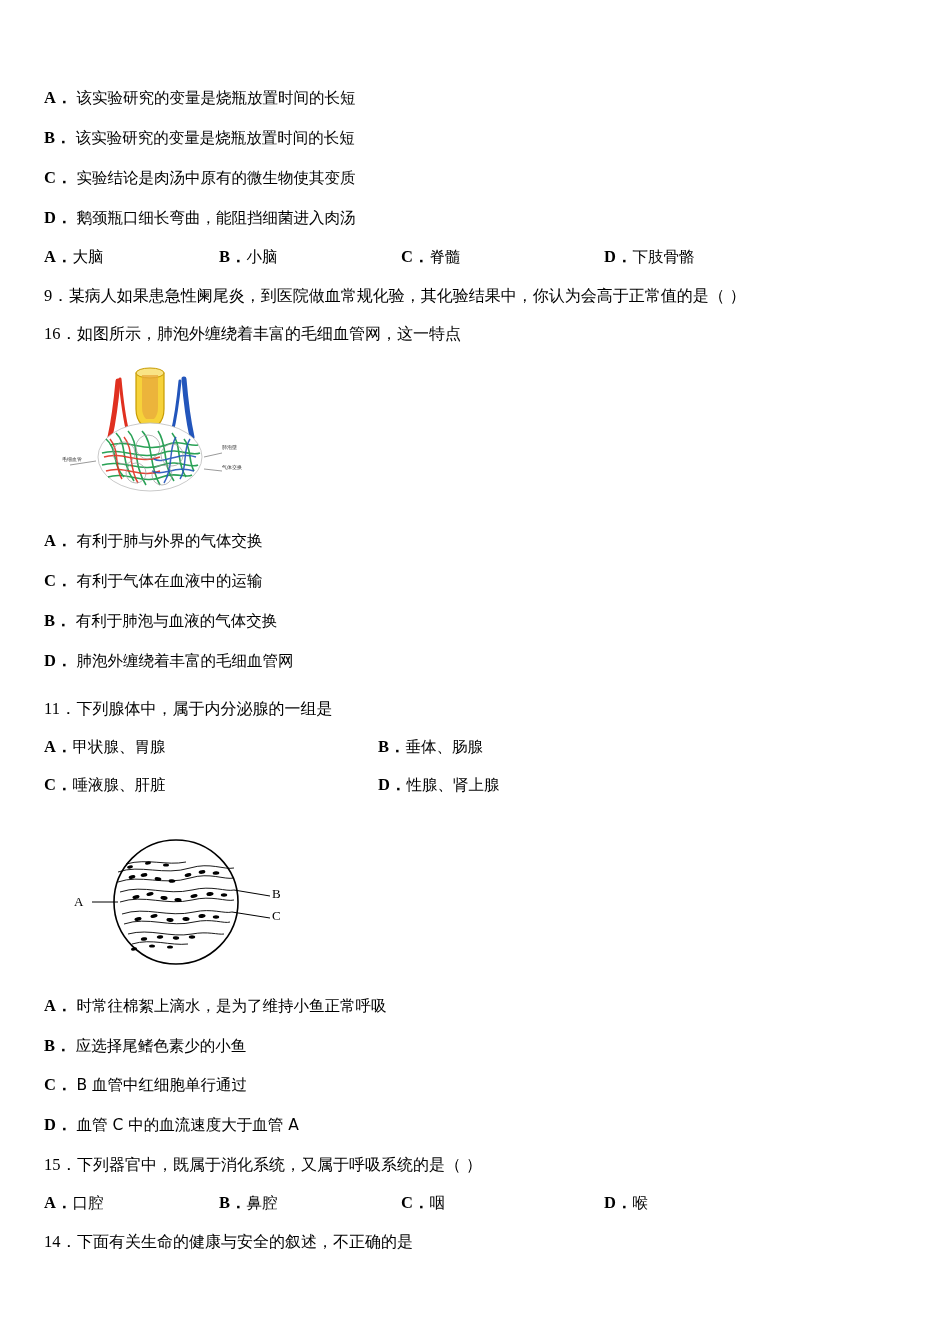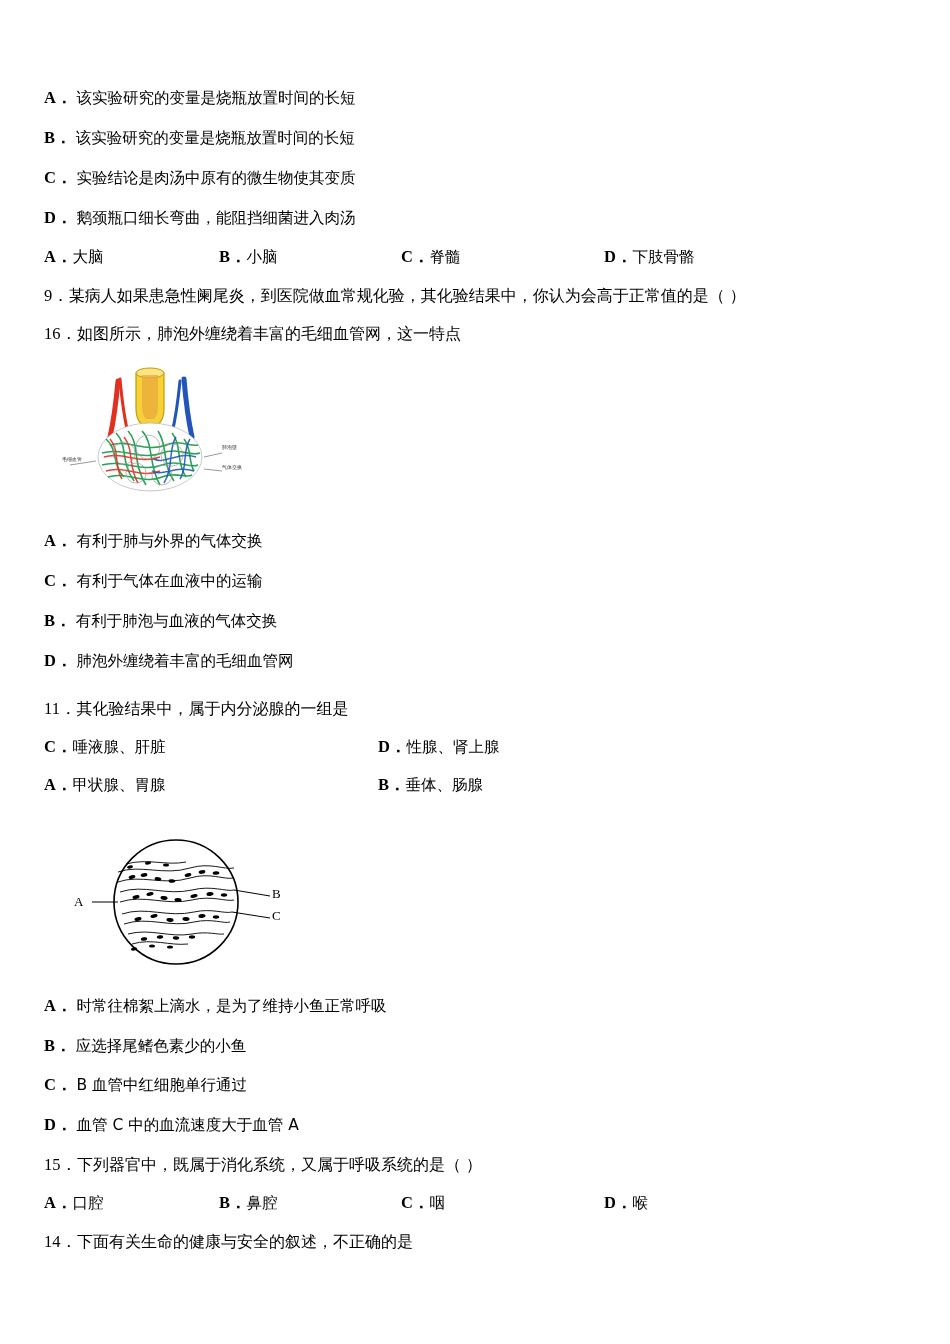--- a/index.html
+++ b/index.html
@@ -213,29 +213,29 @@
       <span class="opt-text">有利于肺泡与血液的气体交换</span>
     </div>
     <div class="opt-line">
       <span class="opt-label">D．</span>
       <span class="opt-text">肺泡外缠绕着丰富的毛细血管网</span>
     </div>
 
     <div class="gap-sm"></div>
 
     <div class="q-line">
-      <span class="q-num">11．</span><span>其化验结果中，属于内分泌腺的一组是</span>
+      <span class="q-num">11．</span><span>下列腺体中，属于内分泌腺的一组是</span>
+    </div>
+    <div class="opt-row2">
+      <div class="h1"><span class="opt-label">A．</span><span class="opt-text">甲状腺、胃腺</span></div>
+      <div class="h2"><span class="opt-label">B．</span><span class="opt-text">垂体、肠腺</span></div>
     </div>
     <div class="opt-row2">
       <div class="h1"><span class="opt-label">C．</span><span class="opt-text">唾液腺、肝脏</span></div>
       <div class="h2"><span class="opt-label">D．</span><span class="opt-text">性腺、肾上腺</span></div>
-    </div>
-    <div class="opt-row2">
-      <div class="h1"><span class="opt-label">A．</span><span class="opt-text">甲状腺、胃腺</span></div>
-      <div class="h2"><span class="opt-label">B．</span><span class="opt-text">垂体、肠腺</span></div>
     </div>
 
     <div class="gap-sm"></div>
 
 
     <div class="fig-fish">
       <svg width="290" height="140" viewBox="0 0 290 140">
 
         <circle cx="102" cy="68" r="62" fill="#ffffff" stroke="#000000" stroke-width="1.6"></circle>
 

